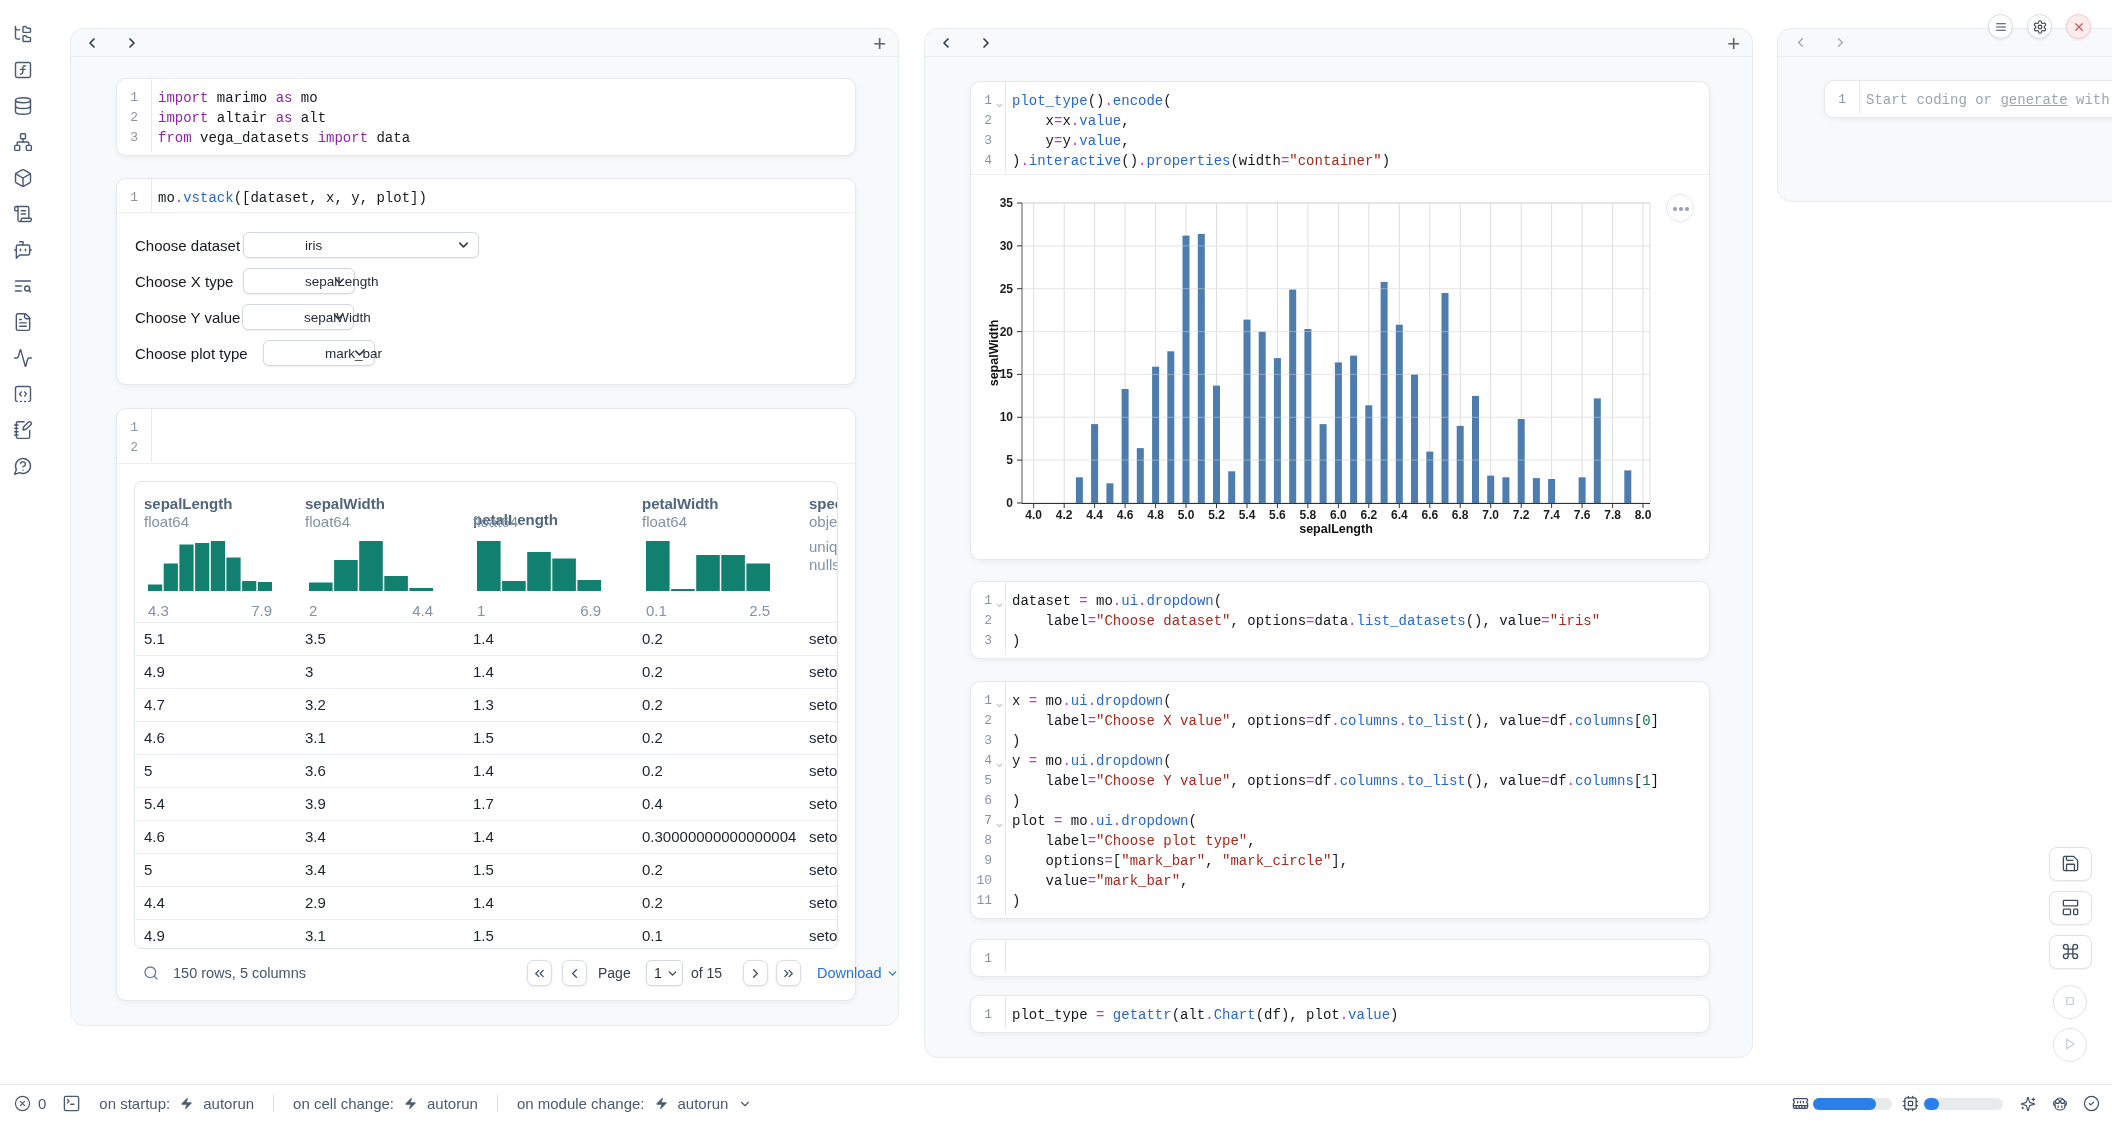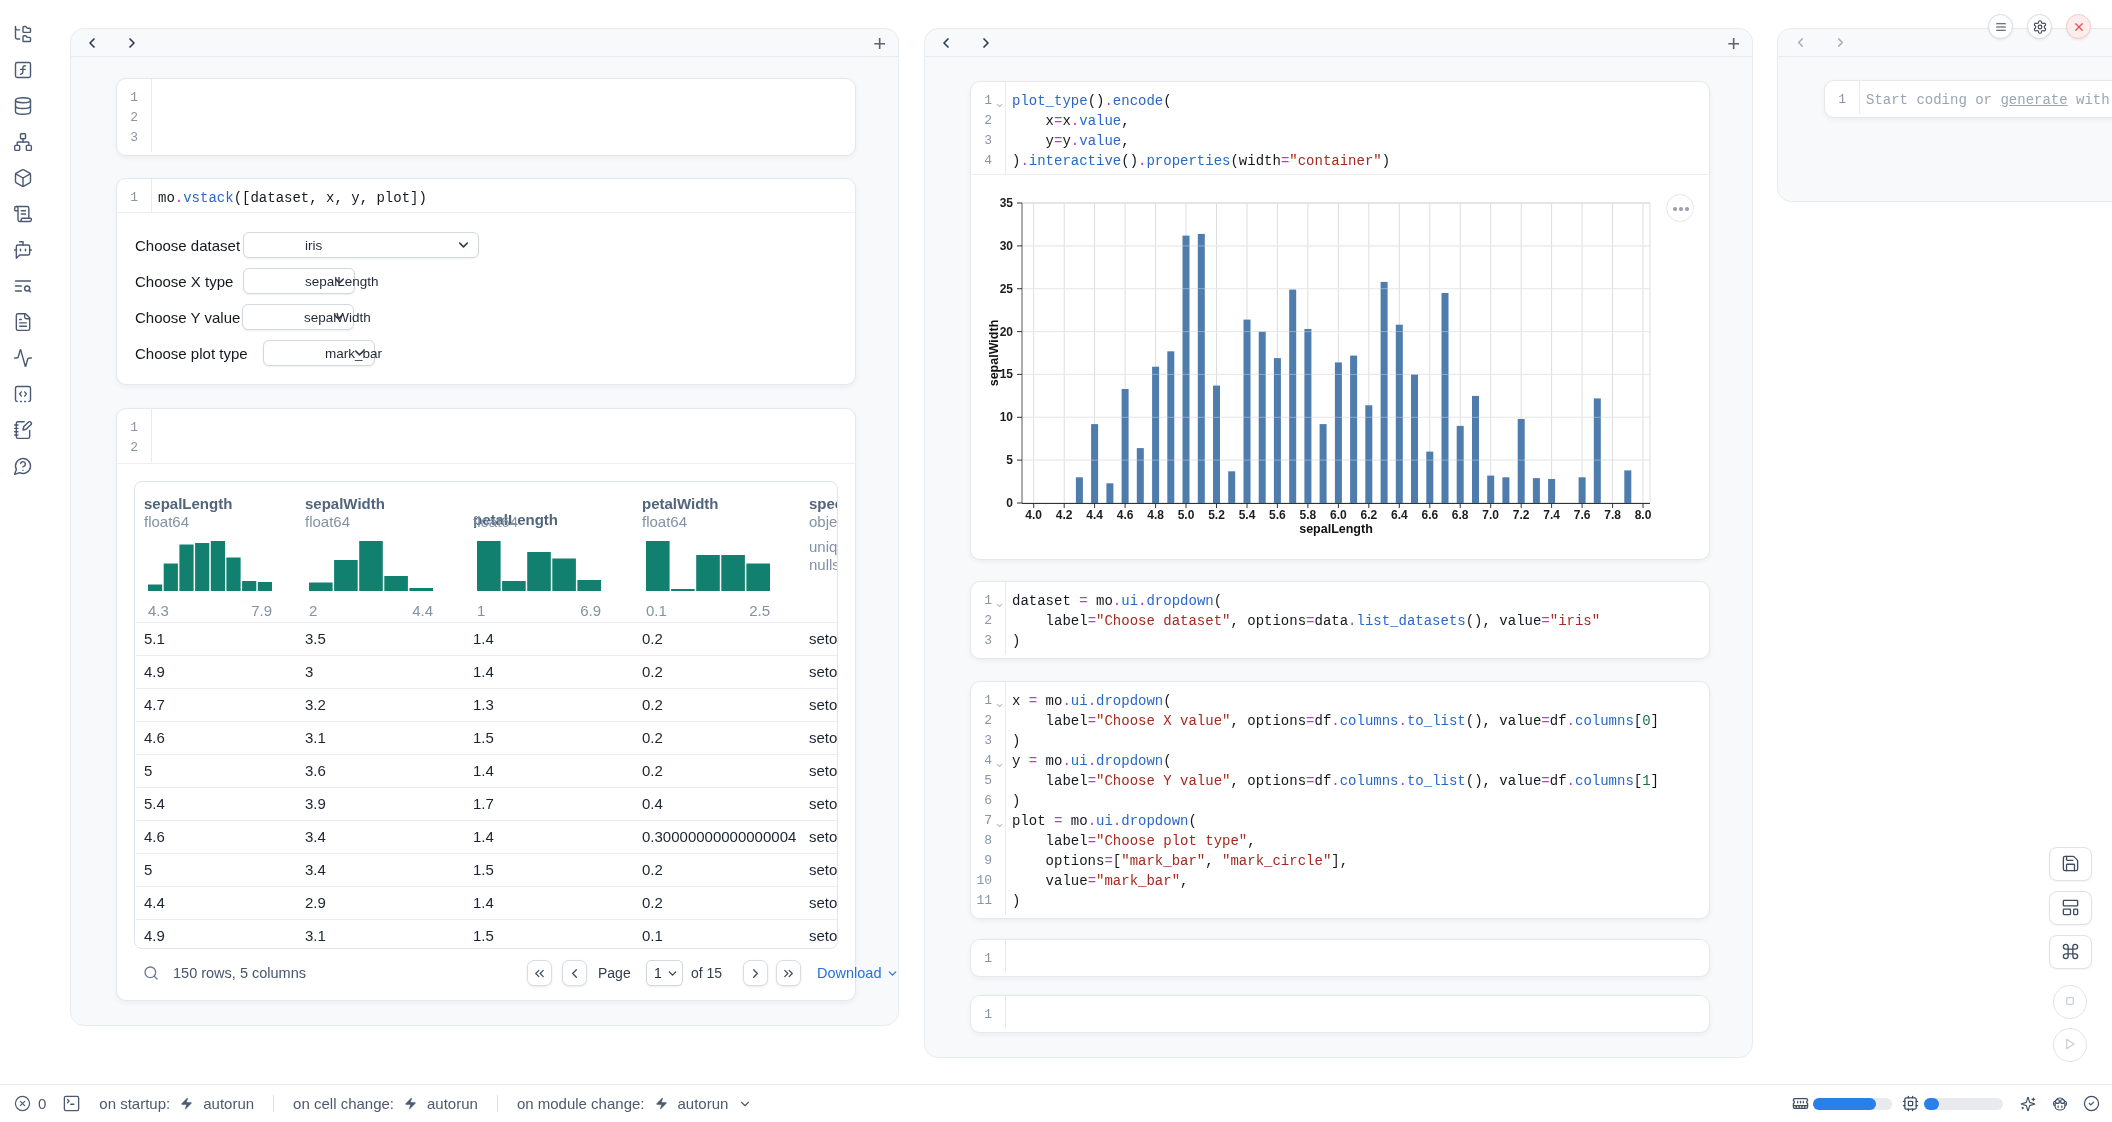--- a/index.html
+++ b/index.html
@@ -130,21 +130,21 @@
       <span class="chev" style="left:13px;"><svg width="16" height="16" viewBox="0 0 24 24" fill="none" stroke="#2c3850" stroke-width="2.5" stroke-linecap="round" stroke-linejoin="round">
           <path d="m15 18-6-6 6-6"></path>
         </svg></span>
       <span class="chev" style="left:53px;"><svg width="16" height="16" viewBox="0 0 24 24" fill="none" stroke="#2c3850" stroke-width="2.5" stroke-linecap="round" stroke-linejoin="round">
           <path d="m9 18 6-6-6-6"></path>
         </svg></span>
       <span class="plus">+</span>
     </div>
 </div>
 <div class="cell" style="left:116px;top:78px;width:740px;height:78px;">
-    <div class="code"><div class="gut">1<br>2<br>3</div></div>
+    <div class="code"><div class="gut">1<br>2<br>3</div><div class="src"><span class="k">import</span> marimo <span class="k">as</span> mo<br><span class="k">import</span> altair <span class="k">as</span> alt<br><span class="k">from</span> vega_datasets <span class="k">import</span> data</div></div>
   </div>
 <div class="cell" style="left:116px;top:178px;width:740px;height:207px;">
     <div class="code"><div class="gut">1</div><div class="src">mo<span class="o">.</span><span class="f">vstack</span>([dataset, x, y, plot])</div></div>
     <div class="outdiv" style="top:33px;"></div>
     <div style="position:absolute;left:0;top:33px;right:0;bottom:0;">
       <div class="ddlabel" style="left:18px;top:25px;">Choose dataset</div>
       <div class="ddlabel" style="left:18px;top:61px;">Choose X type</div>
       <div class="ddlabel" style="left:18px;top:97px;">Choose Y value</div>
       <div class="ddlabel" style="left:18px;top:133px;">Choose plot type</div>
       <div class="sel" style="left:126px;top:20px;width:236px;height:26px;">
@@ -489,21 +489,21 @@
           </svg></div><div class="fold" style="left:24px;top:75px;"><svg width="9" height="9" viewBox="0 0 24 24" fill="none" stroke="#b9bfc9" stroke-width="3" stroke-linecap="round" stroke-linejoin="round">
             <path d="m6 9 6 6 6-6"></path>
           </svg></div><div class="fold" style="left:24px;top:135px;"><svg width="9" height="9" viewBox="0 0 24 24" fill="none" stroke="#b9bfc9" stroke-width="3" stroke-linecap="round" stroke-linejoin="round">
             <path d="m6 9 6 6 6-6"></path>
           </svg></div></div><div class="src">x <span class="o">=</span> mo<span class="o">.</span><span class="f">ui</span><span class="o">.</span><span class="f">dropdown</span>(<br>    label<span class="o">=</span><span class="s">"Choose X value"</span>, options<span class="o">=</span>df<span class="o">.</span><span class="f">columns</span><span class="o">.</span><span class="f">to_list</span>(), value<span class="o">=</span>df<span class="o">.</span><span class="f">columns</span>[<span class="n">0</span>]<br>)<br>y <span class="o">=</span> mo<span class="o">.</span><span class="f">ui</span><span class="o">.</span><span class="f">dropdown</span>(<br>    label<span class="o">=</span><span class="s">"Choose Y value"</span>, options<span class="o">=</span>df<span class="o">.</span><span class="f">columns</span><span class="o">.</span><span class="f">to_list</span>(), value<span class="o">=</span>df<span class="o">.</span><span class="f">columns</span>[<span class="n">1</span>]<br>)<br>plot <span class="o">=</span> mo<span class="o">.</span><span class="f">ui</span><span class="o">.</span><span class="f">dropdown</span>(<br>    label<span class="o">=</span><span class="s">"Choose plot type"</span>,<br>    options<span class="o">=</span>[<span class="s">"mark_bar"</span>, <span class="s">"mark_circle"</span>],<br>    value<span class="o">=</span><span class="s">"mark_bar"</span>,<br>)</div></div>
   </div>
 <div class="cell" style="left:970px;top:939px;width:740px;height:38px;">
     <div class="code"><div class="gut">1</div></div>
   </div>
 <div class="cell" style="left:970px;top:995px;width:740px;height:38px;">
-    <div class="code"><div class="gut">1</div></div>
+    <div class="code"><div class="gut">1</div><div class="src">plot_type <span class="o">=</span> <span class="f">getattr</span>(alt<span class="o">.</span><span class="f">Chart</span>(df), plot<span class="o">.</span><span class="f">value</span>)</div></div>
   </div>
 <div class="col" style="left:1777px;width:829px;height:174px;">
 <div class="colhead">
       <span class="chev lite" style="left:15px;"><svg width="15" height="15" viewBox="0 0 24 24" fill="none" stroke="#a2a9b4" stroke-width="2.2" stroke-linecap="round" stroke-linejoin="round">
           <path d="m15 18-6-6 6-6"></path>
         </svg></span>
       <span class="chev lite" style="left:55px;"><svg width="15" height="15" viewBox="0 0 24 24" fill="none" stroke="#a2a9b4" stroke-width="2.2" stroke-linecap="round" stroke-linejoin="round">
           <path d="m9 18 6-6-6-6"></path>
         </svg></span>
     </div>

